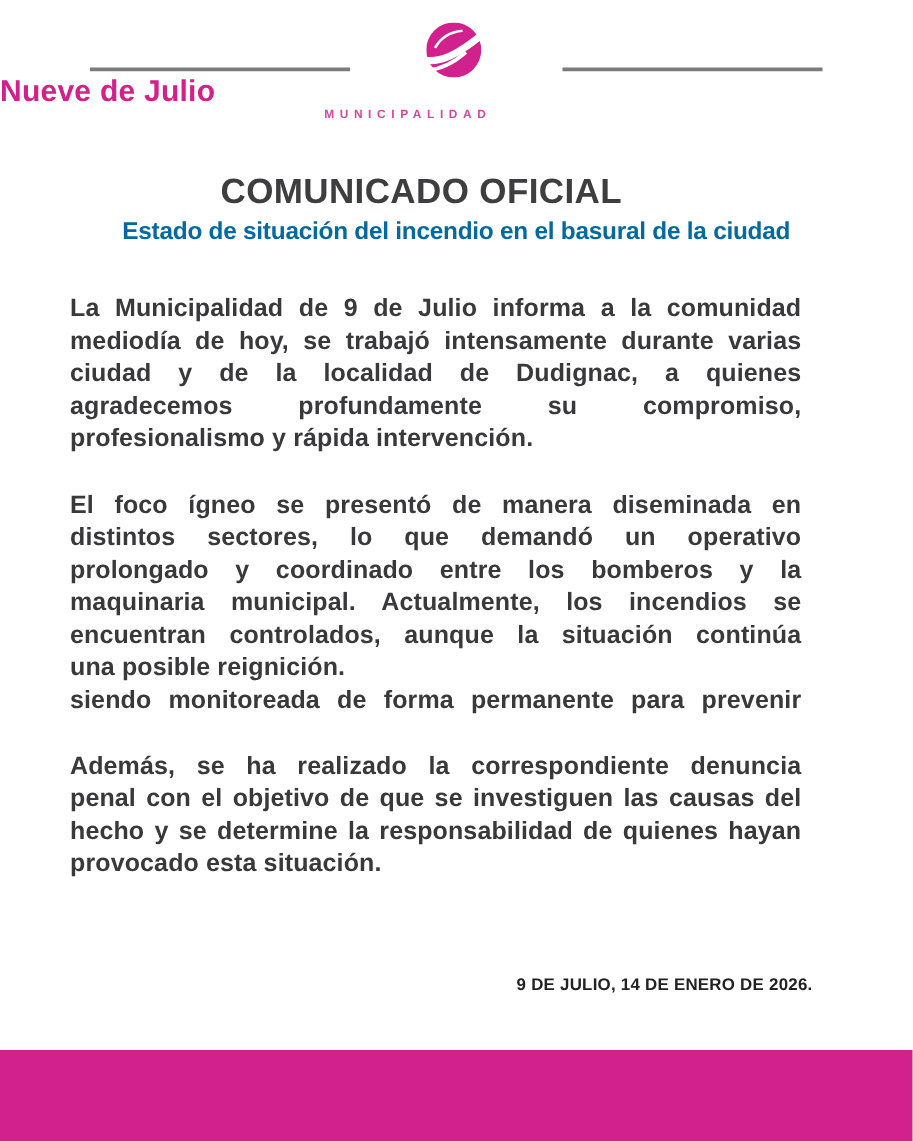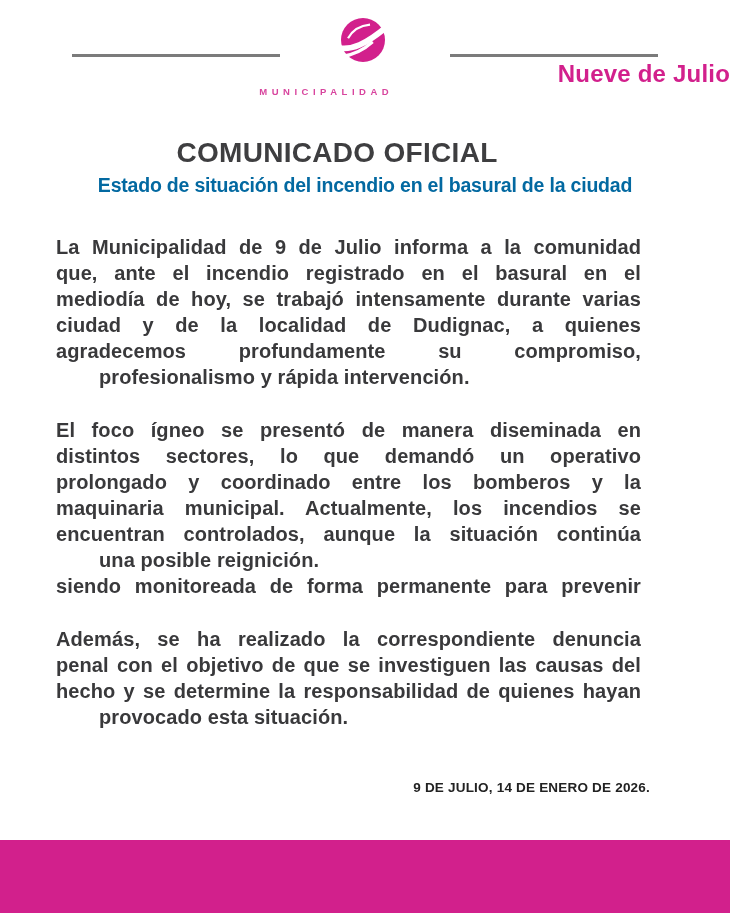--- a/index.html
+++ b/index.html
@@ -28,21 +28,21 @@
     left: 341px;
     top: 18px;
     width: 44px;
     height: 44px;
   }
   .brand-name {
     position: absolute;
     top: 60px;
     left: 0;
     width: 730px;
-    text-align: right;
+    text-align: left;
     color: #d2208c;
     font-size: 24px;
     font-weight: bold;
     letter-spacing: 0.2px;
   }
   .brand-sub {
     position: absolute;
     top: 86px;
     left: 0;
     width: 648px;
@@ -89,21 +89,21 @@
     font-weight: bold;
     letter-spacing: 0.1px;
   }
   .paragraph { margin: 0 0 27px 0; }
   .jline {
     line-height: 26px;
     text-align: justify;
     text-align-last: justify;
     white-space: normal;
   }
-  .jline.last { text-align-last: left; margin-left: 43px; }
+  .jline.last { text-align-last: left; }
 
   
   .dateline {
     position: absolute;
     top: 780px;
     right: 80px;
     color: #222222;
     font-size: 13.5px;
     font-weight: bold;
     letter-spacing: 0.2px;
@@ -136,21 +136,20 @@
   <div class="brand-name">Nueve de Julio</div>
   <div class="brand-sub">MUNICIPALIDAD</div>
 </div>
 
 <div class="doc-title">COMUNICADO OFICIAL</div>
 <div class="doc-subtitle">Estado de situación del incendio en el basural de la ciudad</div>
 
 <div class="doc-body">
     <div class="paragraph">
       <div class="jline">La Municipalidad de 9 de Julio informa a la comunidad</div>
-      <div class="jline">que, ante el incendio registrado en el basural en el</div>
       <div class="jline">mediodía de hoy, se trabajó intensamente durante varias</div>
       <div class="jline">ciudad y de la localidad de Dudignac, a quienes</div>
       <div class="jline">agradecemos profundamente su compromiso,</div>
       <div class="jline last">profesionalismo y rápida intervención.</div>
     </div>
     <div class="paragraph">
       <div class="jline">El foco ígneo se presentó de manera diseminada en</div>
       <div class="jline">distintos sectores, lo que demandó un operativo</div>
       <div class="jline">prolongado y coordinado entre los bomberos y la</div>
       <div class="jline">maquinaria municipal. Actualmente, los incendios se</div>

